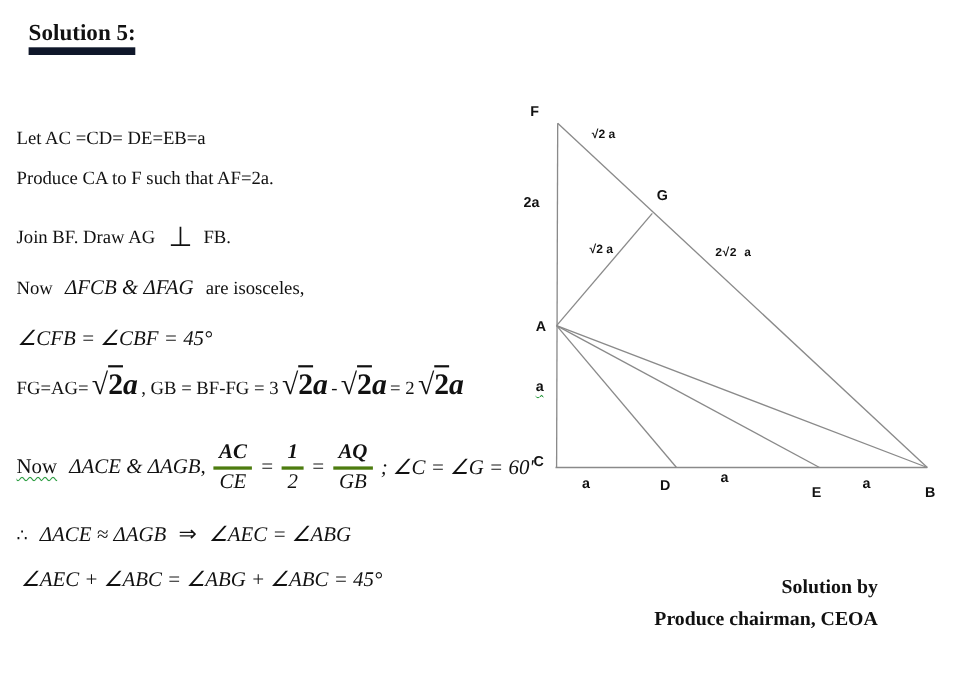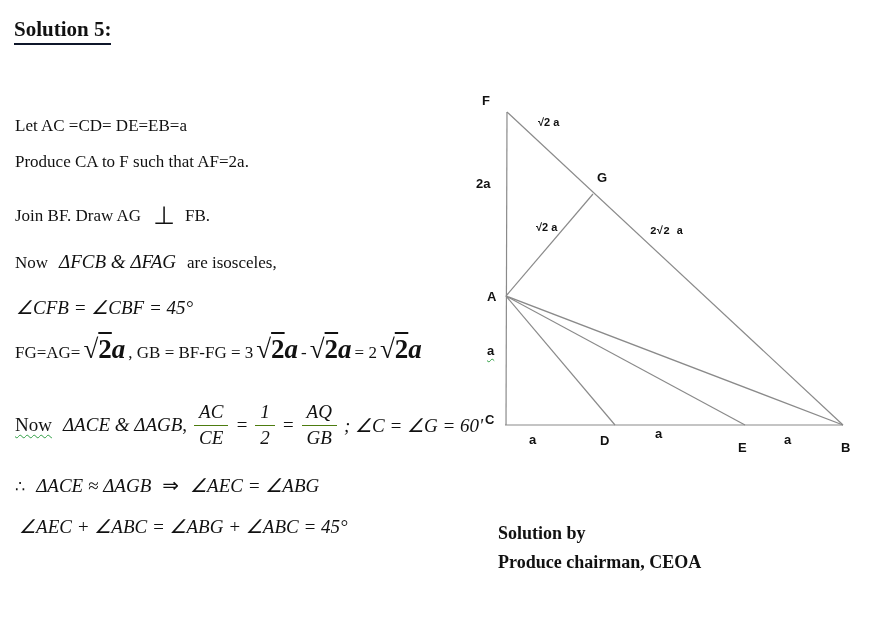--- a/index.html
+++ b/index.html
@@ -1,47 +1,47 @@
 <!DOCTYPE html>
 <html><head>
 <meta charset="utf-8">
 <style>
   html,body{margin:0;padding:0;background:#fff;}
   #canvas{position:relative;width:871px;height:621px;background:#fff;overflow:hidden;
           font-family:"Liberation Serif", serif;color:#111;}
   .abs{position:absolute;white-space:nowrap;}
   
   #title{left:14px;top:17px;font-size:21px;font-weight:bold;}
-  #title .tu{border-bottom:2px solid #0f172a;padding-bottom:1px;display:inline-block;}
+  #title .tu{border-bottom:7px solid #0f172a;padding-bottom:1px;display:inline-block;margin-left:12px;}
   
   .body17{font-size:17px;}
   .mathit{font-style:italic;font-size:19px;}
   .upright{font-style:normal;}
   
   .perp{font-size:25px;line-height:17px;vertical-align:-3px;margin:0 10px 0 12px;font-family:"DejaVu Sans",sans-serif;}
   
   .gapL{margin-left:11px;} .gapR{margin-right:11px;}
   
   #fgline{display:flex;align-items:baseline;font-size:17px;}
   .rad{font-size:27px;font-style:italic;margin:0 3px;font-weight:bold;}
   .rad .rsign{font-style:normal;}
   .rad .rnum{font-style:normal;text-decoration:overline;}
   
   #ratioline{display:flex;align-items:center;font-size:19px;height:66px;}
   .frac{display:inline-flex;flex-direction:column;align-items:center;font-style:italic;line-height:1.25;margin:0 7px;}
-  .frac .num{border-bottom:1px solid #4d7c0f;padding:0 5px 1px 5px;}
+  .frac .num{border-bottom:3px solid #4d7c0f;padding:0 5px 1px 5px;font-weight:bold;}
   .frac .den{padding:0 5px;}
   .squig{text-decoration-line:underline;text-decoration-style:wavy;text-decoration-color:#2f9e44;text-decoration-thickness:1px;text-underline-offset:3px;}
   .sym{font-family:"DejaVu Sans",sans-serif;font-style:normal;}
   
   #diagram-svg{position:absolute;left:0;top:0;pointer-events:none;}
   .dlabel{position:absolute;font-family:"Liberation Sans",sans-serif;font-size:13px;font-weight:600;color:#111;white-space:nowrap;}
   .dsmall{font-size:11px;}
   
-  #attrib{left:498px;top:519px;width:300px;text-align:left;font-weight:bold;font-size:18px;line-height:29px;}
+  #attrib{left:498px;top:519px;width:300px;text-align:right;font-weight:bold;font-size:18px;line-height:29px;}
 </style>
 </head>
 <body>
 
 <div id="canvas">
 
   <div id="title" class="abs"><span class="tu">Solution 5:</span></div>
 
   <div class="abs body17" style="left:15px;top:116px">Let AC =CD= DE=EB=a</div>
 

